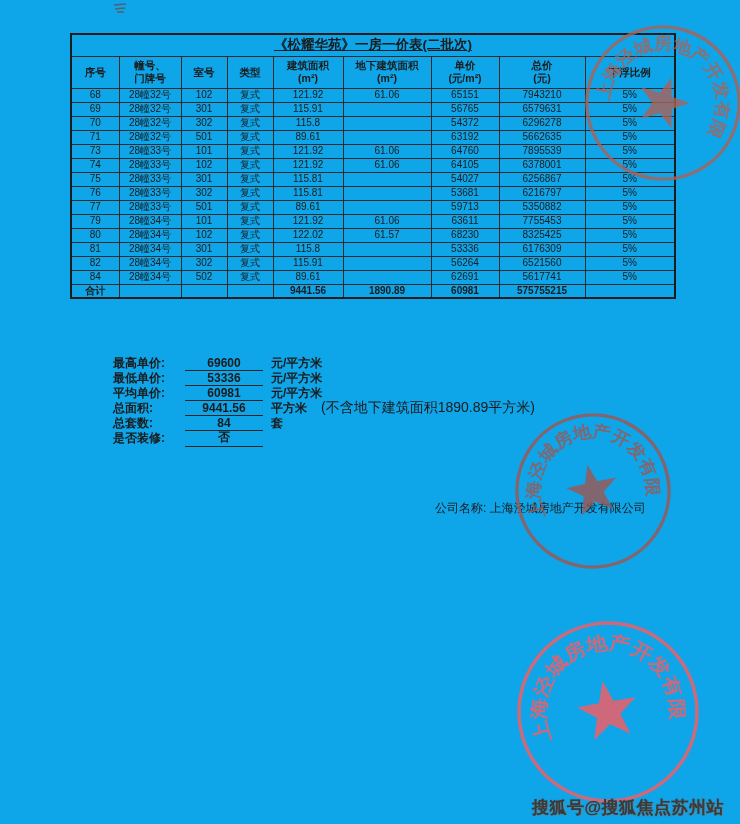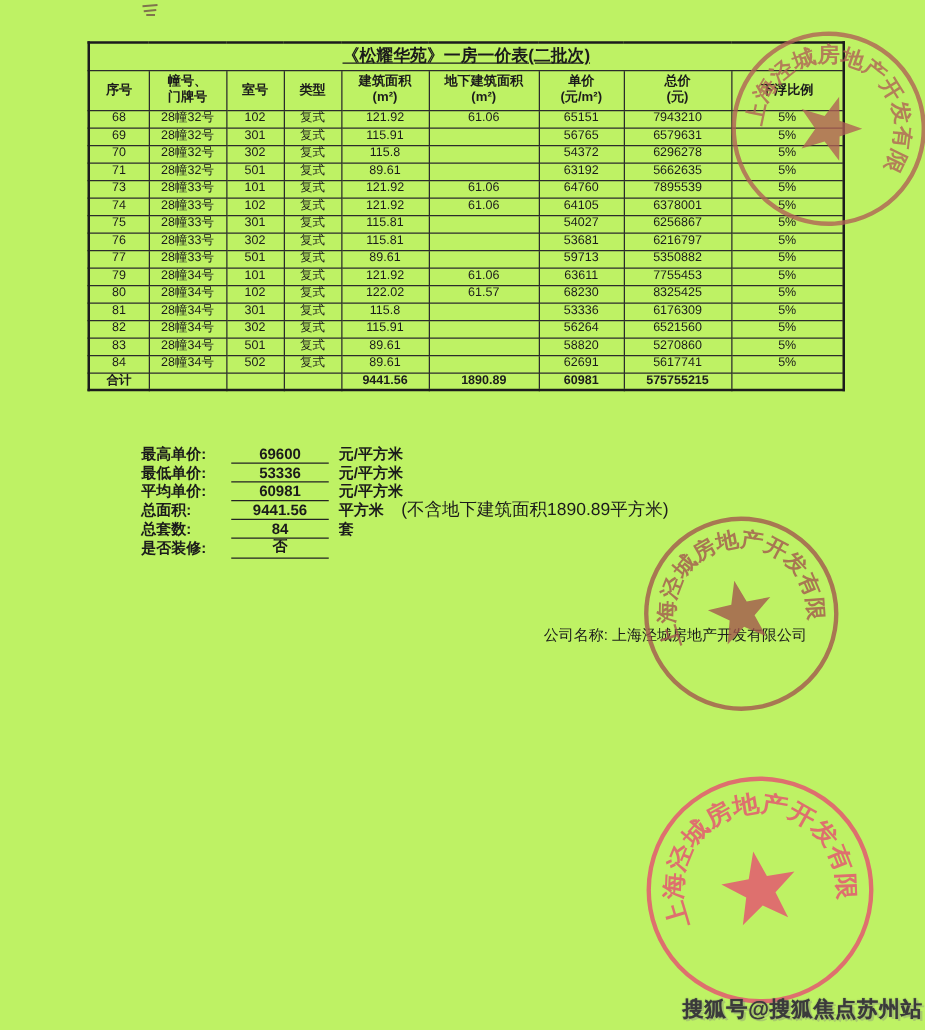--- a/index.html
+++ b/index.html
@@ -1,19 +1,19 @@
 <!DOCTYPE html>
 <html><head>
 <meta charset="utf-8">
 <style>
   * { margin:0; padding:0; box-sizing:border-box; }
   html,body { background:#ffffff; }
   .page {
     position:relative; width:740px; height:824px;
-    background:#bef264; overflow:hidden;
+    background:#0ea5e9; overflow:hidden;
     font-family:"Liberation Sans","DejaVu Sans",sans-serif;
     color:#1b1b1b;
   }
   
   .doc-table {
     position:absolute; left:70px; top:33px; width:604px;
     border-collapse:collapse; table-layout:fixed;
     border:2px solid #1c1c1c;
   }
   .doc-table th, .doc-table td {
@@ -35,21 +35,21 @@
   .s-value { min-width:78px; text-align:center; border-bottom:1.5px solid #222; }
   .s-unit  { margin-left:8px; white-space:nowrap; }
   .s-note  { margin-left:14px; font-weight:normal; font-size:14px; white-space:nowrap; }
   
   .company { position:absolute; left:435px; top:452px; font-size:12px; font-weight:400;margin-top:48px; }
   .company .date-line { margin-top:3px; margin-left:24px; }
   
   .stamp { position:absolute; pointer-events:none; }
   
   .watermark {
-    position:absolute; left:546px; top:796px;
+    position:absolute; left:532px; top:796px;
     font-size:17px; font-weight:bold; color:#3a3a3a;
     letter-spacing:0.5px; white-space:nowrap;
     text-shadow:2px 1px 0 rgba(130,130,130,0.35), 0 0 1px #555;
   }
   
   .artifact { position:absolute; left:112px; top:2px; width:18px; height:13px; opacity:0.75; }
 </style>
 </head>
 <body>
 
@@ -232,31 +232,20 @@
           <td>28幢34号</td>
           <td>302</td>
           <td>复式</td>
           <td>115.91</td>
           <td></td>
           <td>56264</td>
           <td>6521560</td>
           <td>5%</td>
         </tr>
         <tr>
-          <td>83</td>
-          <td>28幢34号</td>
-          <td>501</td>
-          <td>复式</td>
-          <td>89.61</td>
-          <td></td>
-          <td>58820</td>
-          <td>5270860</td>
-          <td>5%</td>
-        </tr>
-        <tr>
           <td>84</td>
           <td>28幢34号</td>
           <td>502</td>
           <td>复式</td>
           <td>89.61</td>
           <td></td>
           <td>62691</td>
           <td>5617741</td>
           <td>5%</td>
         </tr>

